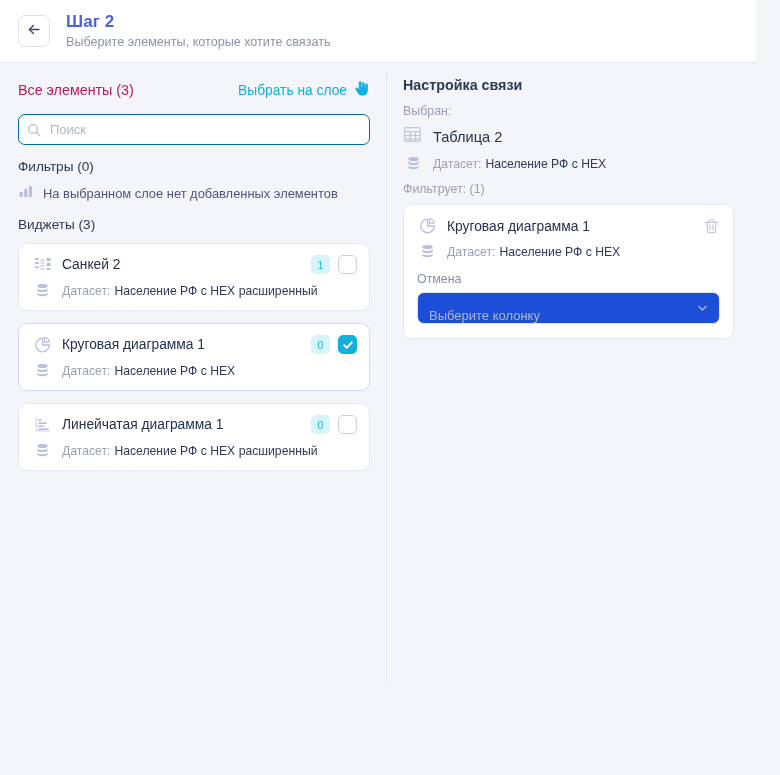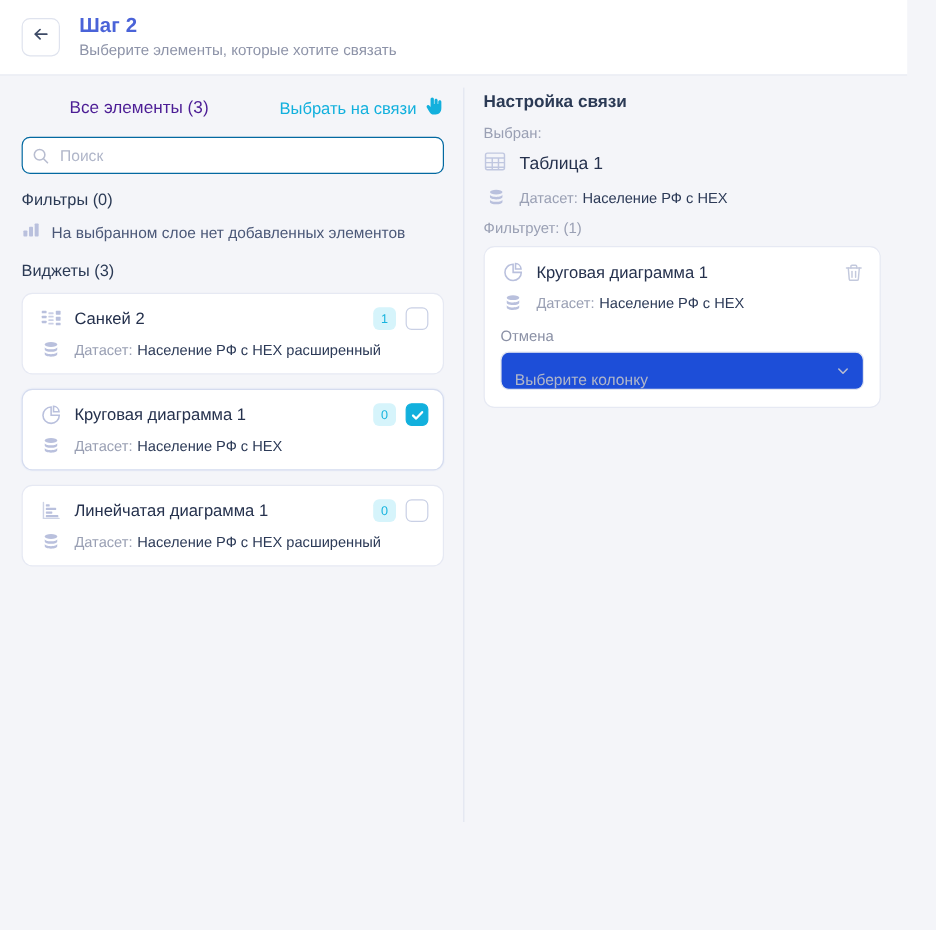--- a/index.html
+++ b/index.html
@@ -48,21 +48,21 @@
     position: absolute; left: 386px; top: 10px; bottom: 22px;
     width: 1px; background: #e2e5f0;
   }
 
   
   .left-panel {
     position: absolute; left: 0; top: 0; width: 386px; bottom: 0;
     padding: 14px 16px 0 18px; overflow: hidden;
   }
   .left-head { display: flex; align-items: center; height: 26px; }
-  .panel-title { font-size: 14.3px; color: #4c1d95; margin-left: 40px; }
+  .panel-title { font-size: 14.3px; color: #be185d; }
   .select-layer {
     margin-left: auto; display: flex; align-items: center; gap: 7px;
     color: #12b0dd; font-size: 13.8px; cursor: pointer;
   }
 
   .search-wrap { position: relative; margin-top: 11px; }
   .search-input {
     width: 100%; height: 31px;
     border: 1px solid #0369a1; border-radius: 7px;
     background: #fff; outline: none;
@@ -172,21 +172,21 @@
     </div>
   </div>
 
   <div class="body-split">
     <div class="divider"></div>
 
     <div class="left-panel">
       <div class="left-head">
         <div class="panel-title">Все элементы (3)</div>
         <div class="select-layer">
-          <span>Выбрать на связи</span>
+          <span>Выбрать на слое</span>
           <span>
             <svg width="16" height="17" viewBox="0 0 16 17" fill="currentColor">
               <path d="M6.2 1.3c.78 0 1.4.63 1.4 1.4v4.05h.5V3.6c0-.72.58-1.3 1.3-1.3.72 0 1.3.58 1.3 1.3v3.15h.5V4.8c0-.72.58-1.3 1.3-1.3.72 0 1.3.58 1.3 1.3v5.3c0 3.3-1.85 5.4-4.7 5.4H8c-2.6 0-3.5-1.25-4.6-3.05L1.7 9.6c-.4-.66-.2-1.5.45-1.9.6-.37 1.37-.2 1.78.35l.87 1.18V2.7c0-.77.62-1.4 1.4-1.4z"></path>
             </svg>
           </span>
         </div>
       </div>
 
       <div class="search-wrap">
         <span class="search-icon">
@@ -316,21 +316,21 @@
         <span>
           <svg width="19" height="19" viewBox="0 0 19 19" fill="none" stroke="#c0c7e0" stroke-width="1.2">
             <rect x="1.6" y="2.6" width="15.8" height="13.8" rx="1.6"></rect>
             <line x1="1.6" y1="6.6" x2="17.4" y2="6.6"></line>
             <line x1="1.6" y1="10.5" x2="17.4" y2="10.5"></line>
             <line x1="1.6" y1="14.3" x2="17.4" y2="14.3"></line>
             <line x1="7.2" y1="6.6" x2="7.2" y2="16.4"></line>
             <line x1="12.4" y1="6.6" x2="12.4" y2="16.4"></line>
           </svg>
         </span>
-        <span class="sel-name">Таблица 1</span>
+        <span class="sel-name">Таблица 2</span>
       </div>
 
       <div class="sel-ds">
         <span class="ds-icon">
           <svg width="15" height="15" viewBox="0 0 15 15" fill="#b9c0dd">
             <ellipse cx="7.5" cy="3.1" rx="5.2" ry="2"></ellipse>
             <path d="M2.3 5.1v2.1c0 1.1 2.33 2 5.2 2s5.2-.9 5.2-2V5.1c0 1.1-2.33 2-5.2 2s-5.2-.9-5.2-2z"></path>
             <path d="M2.3 9.2v2.1c0 1.1 2.33 2 5.2 2s5.2-.9 5.2-2V9.2c0 1.1-2.33 2-5.2 2s-5.2-.9-5.2-2z"></path>
           </svg>
         </span>

